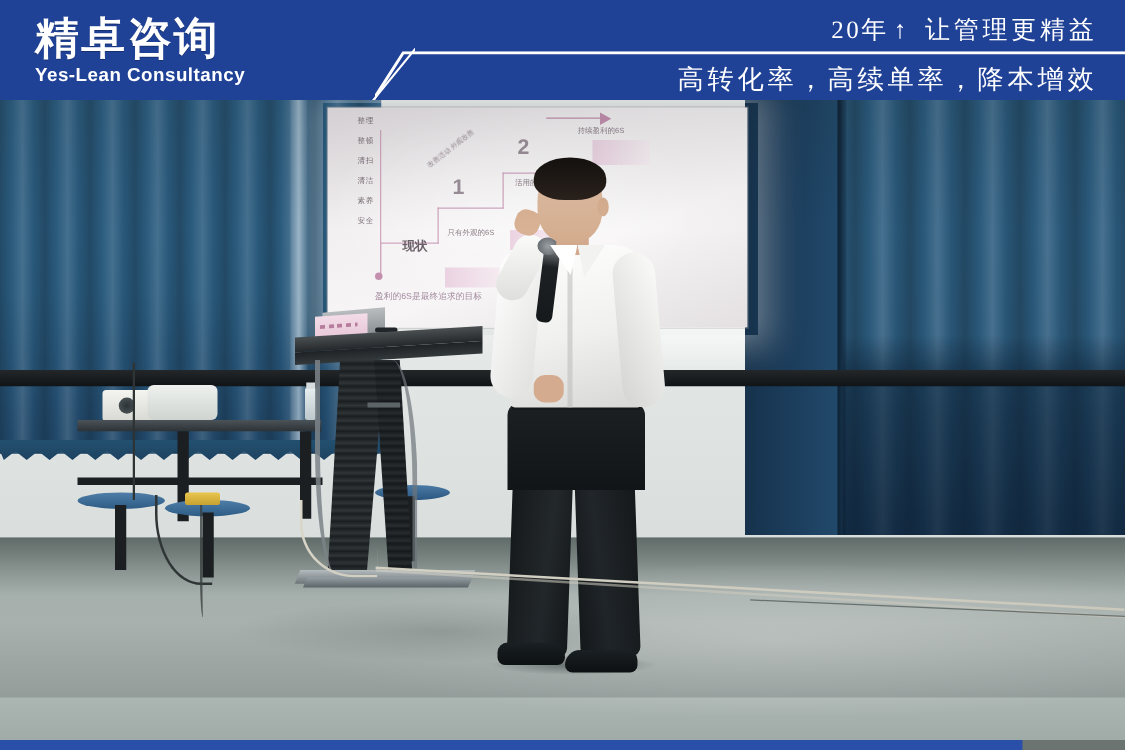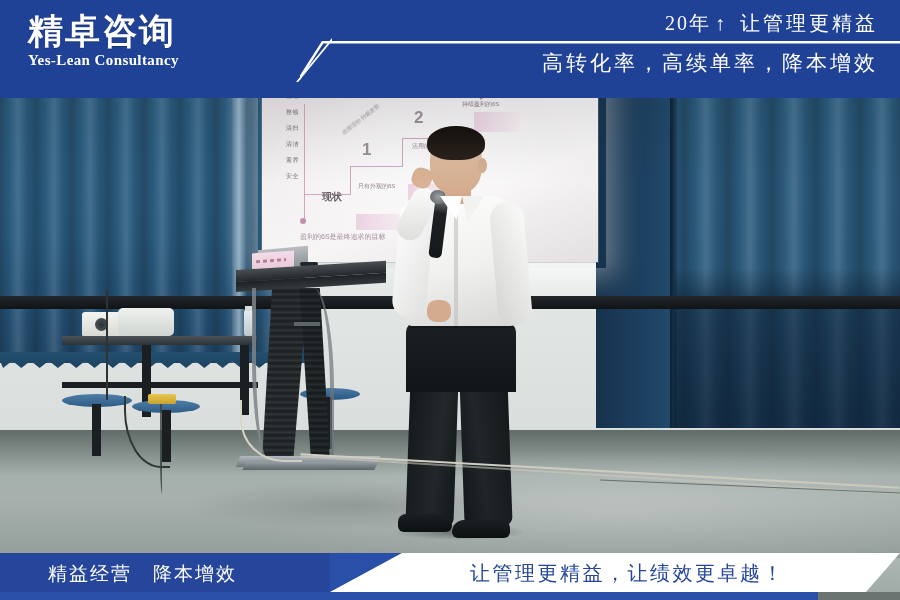--- a/index.html
+++ b/index.html
@@ -225,35 +225,35 @@
   .cable-e{position:absolute;left:106px;top:290px;width:5px;height:110px;
      border-left:2px solid #2d3433;border-radius:0 0 50% 0;}
   .cable-f{position:absolute;left:124px;top:396px;width:44px;height:70px;
      border-left:2px solid #2f3635;border-bottom:2px solid #2f3635;border-radius:0 0 0 80%;}
 
   .photo-grade{position:absolute;left:0;top:78px;width:900px;height:480px;
      background:linear-gradient(180deg,rgba(20,30,35,.10),rgba(0,0,0,0) 22%,rgba(0,0,0,0) 74%,rgba(15,22,26,.16));
      pointer-events:none;}
 
   
-  .header{position:absolute;left:0;top:0;width:900px;height:98px;
+  .header{position:absolute;left:0;top:0;width:900px;height:80px;
      background:#1f4196;overflow:hidden;}
   .hdr-line{position:absolute;left:300px;top:0;width:600px;height:80px;}
   .hdr-line:before{content:"";position:absolute;left:0;top:0;width:600px;height:80px;
      background:#ffffff;
      clip-path:polygon(22px 41px, 600px 41px, 600px 43.4px, 23.2px 43.4px, 0 80px, -3px 80px);}
   .hdr-diag{position:absolute;left:296px;top:38px;width:36px;height:44px;
      background:#fff;clip-path:polygon(100% 0,100% 6%,6% 100%,0 100%);}
 
   .logo{position:absolute;left:28px;top:13px;}
   .logo-cn{font-size:35px;font-weight:bold;color:#ffffff;letter-spacing:2px;
      line-height:1;text-shadow:0 1px 0 rgba(0,0,0,.25);
      font-family:"Liberation Sans","DejaVu Sans",sans-serif;}
   .logo-en{margin-top:4px;font-size:15px;font-weight:bold;color:#ffffff;letter-spacing:.4px;
-     font-family:Liberation Serif, serif;}
+     font-family:Liberation Sans, sans-serif;}
 
   .hdr-top-text{position:absolute;right:22px;top:10px;font-size:20px;color:#ffffff;
      letter-spacing:3px;font-family:"Liberation Serif","DejaVu Serif",serif;white-space:nowrap;}
   .hdr-top-text .num{font-family:"Liberation Serif","DejaVu Serif",serif;letter-spacing:2px;}
   .hdr-top-text .arrow{margin:0 12px 0 4px;}
   .hdr-bot-text{position:absolute;right:22px;top:49px;font-size:21px;color:#ffffff;
      letter-spacing:3px;font-family:"Liberation Serif","DejaVu Serif",serif;white-space:nowrap;}
 
   
   .footer{position:absolute;left:0;top:553px;width:900px;height:47px;}
@@ -412,23 +412,16 @@
       <div class="logo-en">Yes-Lean Consultancy</div>
     </div>
 
     <div class="hdr-top-text">
       <span class="num">20年</span><span class="arrow">↑</span><span>让管理更精益</span>
     </div>
 
     <div class="hdr-bot-text">高转化率，高续单率，降本增效</div>
   </div>
 
-  <div class="footer">
-    <div class="ft-blue"></div>
-    <div class="ft-blue-deep"></div>
-    <div class="ft-white"></div>
-    <div class="ft-left-text">精益经营　降本增效</div>
-    <div class="ft-right-text">让管理更精益，让绩效更卓越！</div>
-  </div>
   <div class="ft-strip"></div>
   <div class="ft-strip-cut"></div>
 
 </div>
 
 </body></html>

